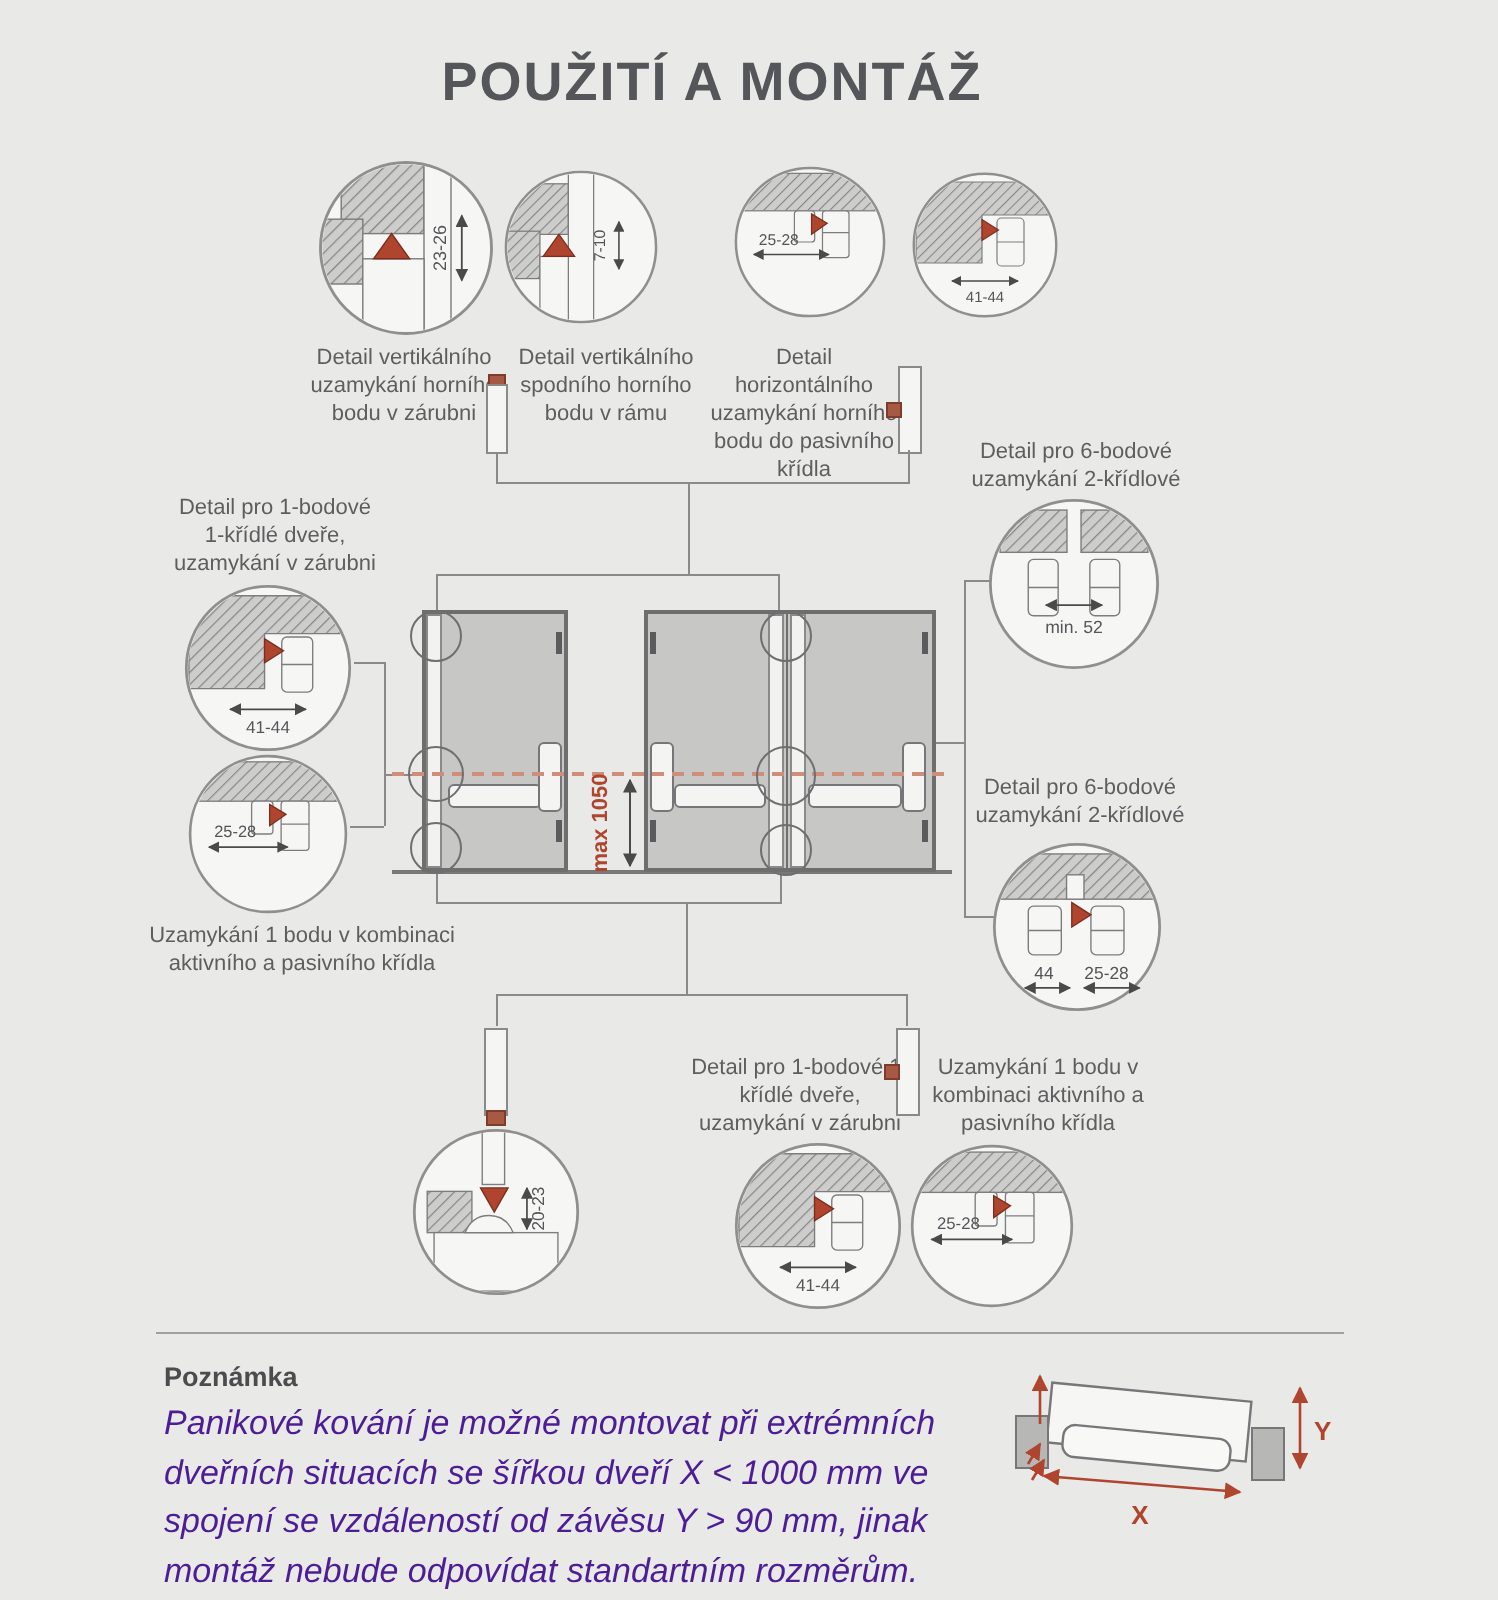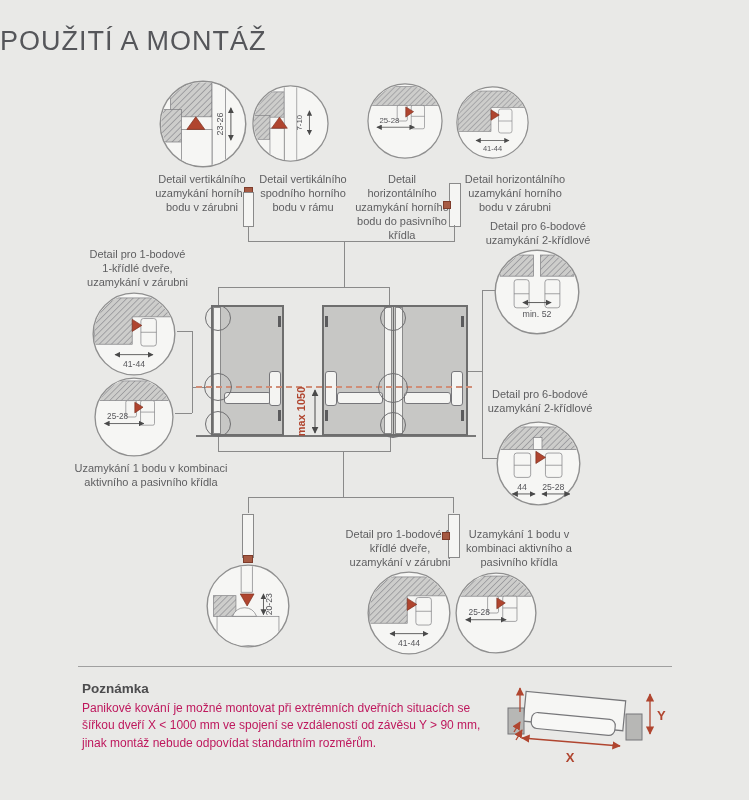--- a/index.html
+++ b/index.html
@@ -2,22 +2,22 @@
 <html><head>
 <meta charset="utf-8">
 <style>
   html,body { margin:0; padding:0; }
   .page {
     position:relative; width:749px; height:800px; overflow:hidden;
     background:#e9e9e7;
     font-family:"Liberation Sans", sans-serif;
   }
   .title {
-    position:absolute; left:0; top:26px; width:712px; text-align:left;
-    font-size:27px; font-weight:400; letter-spacing:1px; color:#55565a;
+    position:absolute; left:0; top:26px; width:712px; text-align:center;
+    font-size:27px; font-weight:700; letter-spacing:1px; color:#55565a;
   }
   .lbl {
     position:absolute; text-align:center; font-size:11px; line-height:1.28;
     color:#5e5e60;
   }
   .ln { position:absolute; background:#8a8a8a; }
   .dcircle { position:absolute; overflow:visible; }
   .hatch { fill:url(#hatch); stroke:#7d7d80; stroke-width:0.8; }
   .wprof { fill:#f6f6f4; stroke:#7d7d80; stroke-width:0.8; }
   .wedge { fill:#b0452f; stroke:#7c2f1f; stroke-width:0.8; }
@@ -30,21 +30,21 @@
   .dc    { position:absolute; border:1.5px solid #6f6f71; border-radius:50%; box-sizing:border-box; z-index:6; }
   .pbar  { position:absolute; background:#f4f4f2; border:1px solid #76767a; border-radius:3px; box-sizing:border-box; }
   .hg    { position:absolute; width:3px; height:11px; background:#5b5b5d; }
   .dash  { position:absolute; border-top:2px dashed #d08d77; z-index:5; }
   .maxtxt{
     position:absolute; left:261px; top:405px; width:80px; height:13px; text-align:center;
     transform:rotate(-90deg); font-size:11px; font-weight:700; color:#b0452f; z-index:6;
   }
   .divider { position:absolute; left:78px; top:666px; width:594px; height:1px; background:#a0a0a0; }
   .noteh { position:absolute; left:82px; top:681px; font-size:13.5px; font-weight:700; color:#4c4c4e; }
-  .noteb { position:absolute; left:82px; top:700px; width:424px; font-size:12px; line-height:1.45; color:#be185d; }
+  .noteb { position:absolute; left:82px; top:700px; width:424px; font-size:17px; line-height:1.45; color:#4c1d95;font-style:italic; }
   .redtxt { font-family:"Liberation Sans", sans-serif; font-size:13px; font-weight:700; fill:#b0452f; }
 </style>
 </head>
 <body>
 
 <div class="page">
 
   <svg width="0" height="0" style="position:absolute">
     <defs>
       <pattern id="hatch" patternUnits="userSpaceOnUse" width="5" height="5" patternTransform="rotate(45)">
@@ -112,21 +112,20 @@
       <line x1="58" y1="48" x2="76" y2="48" stroke="#7d7d80" stroke-width="0.8"></line>
       <polygon class="wedge" points="48,33 48,47 59,40"></polygon>
     </g>
     <line class="dim" x1="28" y1="74" x2="72" y2="74"></line>
     <text class="dtxt" x="50" y="88" text-anchor="middle">41-44</text>
   </svg>
 
   <div class="lbl" style="left:148px;top:172px;width:108px">Detail vertikálního uzamykání horního bodu v zárubni</div>
   <div class="lbl" style="left:257px;top:172px;width:92px">Detail vertikálního spodního horního bodu v rámu</div>
   <div class="lbl" style="left:352px;top:172px;width:100px">Detail horizontálního uzamykání horního bodu do pasivního křídla</div>
-  <div class="lbl" style="left:460px;top:172px;width:110px">Detail horizontálního uzamykání horního bodu v zárubni</div>
 
   <div class="rodcap" style="left:244px;top:187px;width:7px;height:5px"></div>
   <div class="rod" style="left:243px;top:192px;width:9px;height:33px"></div>
   <div class="rod" style="left:449px;top:183px;width:10px;height:42px"></div>
   <div class="rodcap" style="left:443px;top:201px;width:6px;height:6px"></div>
 
   <i class="ln" style="left:248px;top:226px;width:1px;height:15px"></i>
   <i class="ln" style="left:454px;top:225px;width:1px;height:16px"></i>
   <i class="ln" style="left:248px;top:241px;width:207px;height:1px"></i>
   <i class="ln" style="left:344px;top:241px;width:1px;height:46px"></i>

